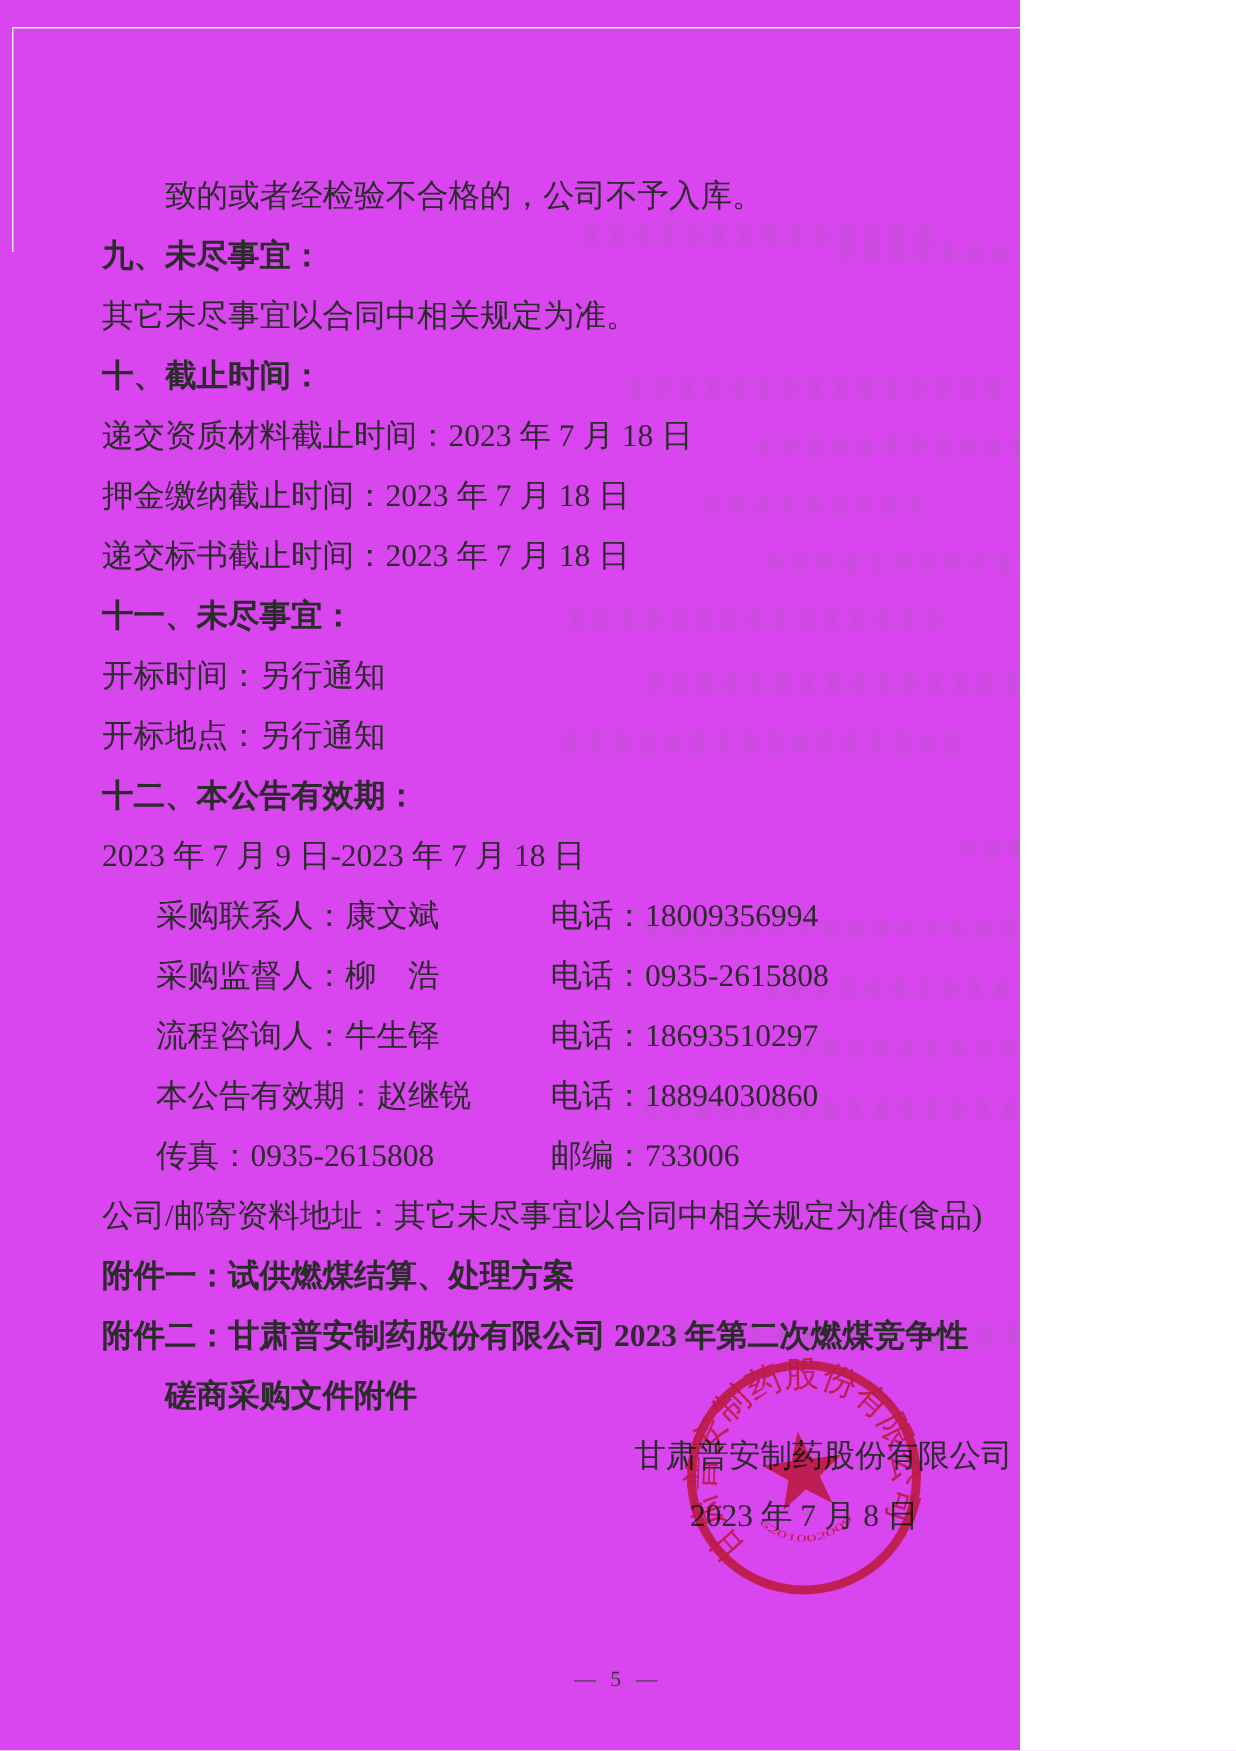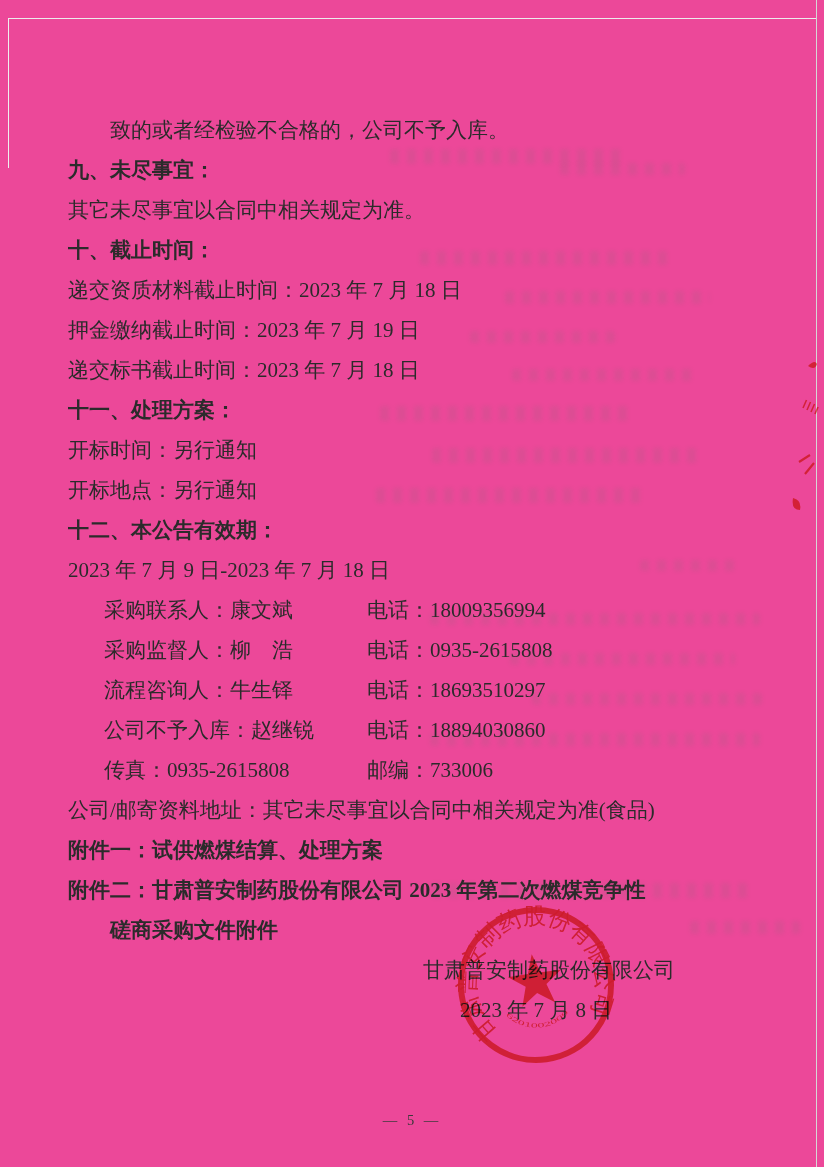--- a/index.html
+++ b/index.html
@@ -1,16 +1,16 @@
 <!DOCTYPE html>
 <html lang="zh"><head>
 <meta charset="utf-8">
 <style>
   html,body{margin:0;padding:0;background:#ffffff;}
-  .page{position:relative;width:824px;height:1167px;background:#ec4899;overflow:hidden;
+  .page{position:relative;width:680px;height:1167px;background:#d946ef;overflow:hidden;
         font-family:"Liberation Serif","DejaVu Serif",serif;color:#2b2b2b;}
   
   .edge{position:absolute;background:#e2e2e2;}
   .edge-top{left:8px;top:18px;width:808px;height:1px;background:#ececec;}
   .edge-left{left:8px;top:18px;width:1px;height:150px;background:#efefef;}
   .edge-right{left:816px;top:0;width:1px;height:1167px;background:#d6d6d6;}
   
   .bleed{position:absolute;inset:0;pointer-events:none;}
   .smu{position:absolute;border-radius:3px;filter:blur(2px);opacity:.5;
        background:repeating-linear-gradient(90deg,rgba(110,110,110,.26) 0 9px,rgba(110,110,110,0) 9px 17px);}
@@ -62,42 +62,42 @@
     <div class="smu" style="left:432px;top:883px;width:320px;height:15px"></div>
     <div class="smu" style="left:690px;top:921px;width:110px;height:13px"></div>
   </div>
 
   <div class="content">
     <p class="cont">致的或者经检验不合格的，公司不予入库。</p>
     <p class="ind bold">九、未尽事宜：</p>
     <p class="ind">其它未尽事宜以合同中相关规定为准。</p>
     <p class="ind bold">十、截止时间：</p>
     <p class="ind">递交资质材料截止时间：2023 年 7 月 18 日</p>
-    <p class="ind">押金缴纳截止时间：2023 年 7 月 19 日</p>
+    <p class="ind">押金缴纳截止时间：2023 年 7 月 18 日</p>
     <p class="ind">递交标书截止时间：2023 年 7 月 18 日</p>
-    <p class="ind bold">十一、处理方案：</p>
+    <p class="ind bold">十一、未尽事宜：</p>
     <p class="ind">开标时间：另行通知</p>
     <p class="ind">开标地点：另行通知</p>
     <p class="ind bold">十二、本公告有效期：</p>
     <p class="ind">2023 年 7 月 9 日-2023 年 7 月 18 日</p>
 
     <div class="row">
       <span class="cl">采购联系人：康文斌</span>
       <span class="cr">电话：18009356994</span>
     </div>
     <div class="row">
       <span class="cl">采购监督人：柳　浩</span>
       <span class="cr">电话：0935-2615808</span>
     </div>
     <div class="row">
       <span class="cl">流程咨询人：牛生铎</span>
       <span class="cr">电话：18693510297</span>
     </div>
     <div class="row">
-      <span class="cl">公司不予入库：赵继锐</span>
+      <span class="cl">本公告有效期：赵继锐</span>
       <span class="cr">电话：18894030860</span>
     </div>
     <div class="row">
       <span class="cl">传真：0935-2615808</span>
       <span class="cr">邮编：733006</span>
     </div>
 
     <p class="ind">公司/邮寄资料地址：其它未尽事宜以合同中相关规定为准(食品)</p>
     <p class="ind bold">附件一：试供燃煤结算、处理方案</p>
     <p class="ind bold">附件二：甘肃普安制药股份有限公司 2023 年第二次燃煤竞争性</p>

